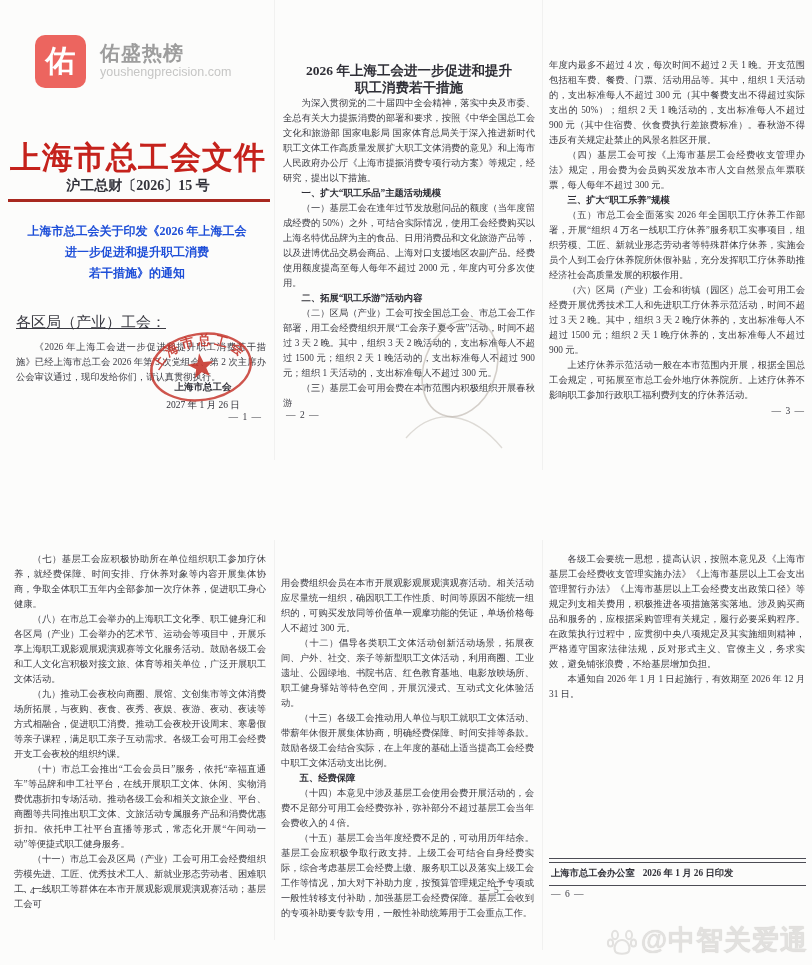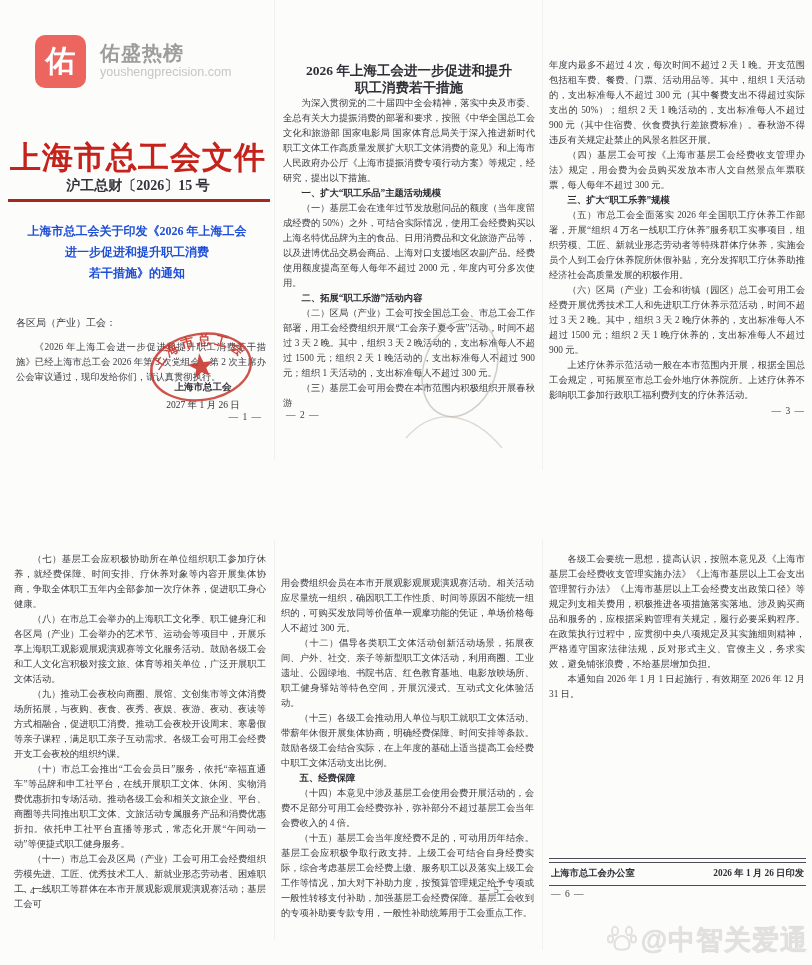--- a/index.html
+++ b/index.html
@@ -24,43 +24,43 @@
   }
   .brand-name{position:absolute;left:100px;top:40px;font:bold 20px "Liberation Sans",sans-serif;color:#9d9d9d;letter-spacing:1px;}
   .brand-domain{position:absolute;left:100px;top:65px;font:12.5px "Liberation Sans",sans-serif;color:#c6c6c5;}
   
   .doc-title{position:absolute;left:0;top:112px;width:276px;text-align:center;
     color:#c5221c;font-size:31px;font-weight:bold;letter-spacing:1px;line-height:36px;margin-top:28px;}
   .doc-no{position:absolute;left:0;top:177px;width:276px;text-align:center;font-size:14px;font-weight:bold;color:#34343c;}
   .red-rule{position:absolute;left:8px;top:199px;width:262px;height:3px;background:#a8281f;}
   .notice-title{position:absolute;left:4px;top:221px;width:266px;text-align:center;
     font-size:12px;font-weight:bold;line-height:21px;color:#1d4ed8;}
-  .salutation{position:absolute;left:16px;top:315px;width:250px;font-size:10px;line-height:15px;}
+  .salutation{position:absolute;left:16px;top:315px;width:250px;font-size:15px;line-height:15px;text-decoration:underline;}
   .p1-body{position:absolute;left:16px;top:331px;width:250px;font-size:9.3px;line-height:15px;text-align:justify;}
   .signer{position:absolute;left:128px;top:381px;width:150px;text-align:center;font-size:9.5px;font-weight:bold;color:#2f2f37;}
   .date1{position:absolute;left:128px;top:399px;width:150px;text-align:center;font-size:9.5px;color:#2f2f37;}
   .seal{position:absolute;left:148px;top:330px;width:106px;height:74px;transform:rotate(-8deg);}
   
   .pn{position:absolute;font-size:9.5px;color:#3a3a42;letter-spacing:1px;}
   .pn1{left:0;top:412px;width:262px;text-align:right;}
   .pn2{left:286px;top:410px;}
   .pn3{left:549px;top:406px;width:256px;text-align:right;}
   .pn4{left:16px;top:886px;}
   .pn5{left:480px;top:885px;}
   .pn6{left:551px;top:889px;}
   
   .sub-title{text-align:center;font-size:13.5px;font-weight:bold;line-height:17px;color:#2e2e36;text-indent:0;margin:0 0 11px 0;}
   
   .footer6{position:absolute;left:549px;top:858px;width:257px;font-size:9.3px;color:#2f2f37;}
   .rule2{height:3px;border-top:1.4px solid #4c4c54;border-bottom:1px solid #4c4c54;}
-  .frow{display:flex;justify-content:space-between;padding:4px 2px 5px 2px;font-weight:bold;}
+  .frow{display:flex;padding:4px 2px 5px 2px;font-weight:bold;gap:8px;}
   .rule1{border-top:1px solid #4c4c54;}
   
   .wm-bottom{
-    position:absolute;right:4px;top:922px;display:flex;align-items:flex-start;gap:3px;
+    position:absolute;right:4px;top:922px;display:flex;align-items:flex-end;gap:3px;
     color:#e2e1df;font:bold 27px "Liberation Sans",sans-serif;letter-spacing:1px;
     text-shadow:0 0 1px #cfccc8;
   }
   
   .gutter{position:absolute;width:1px;background:rgba(110,110,110,0.08);}
   .scribble{position:absolute;left:378px;top:296px;width:160px;height:170px;}
 </style>
 </head>
 <body>
 

